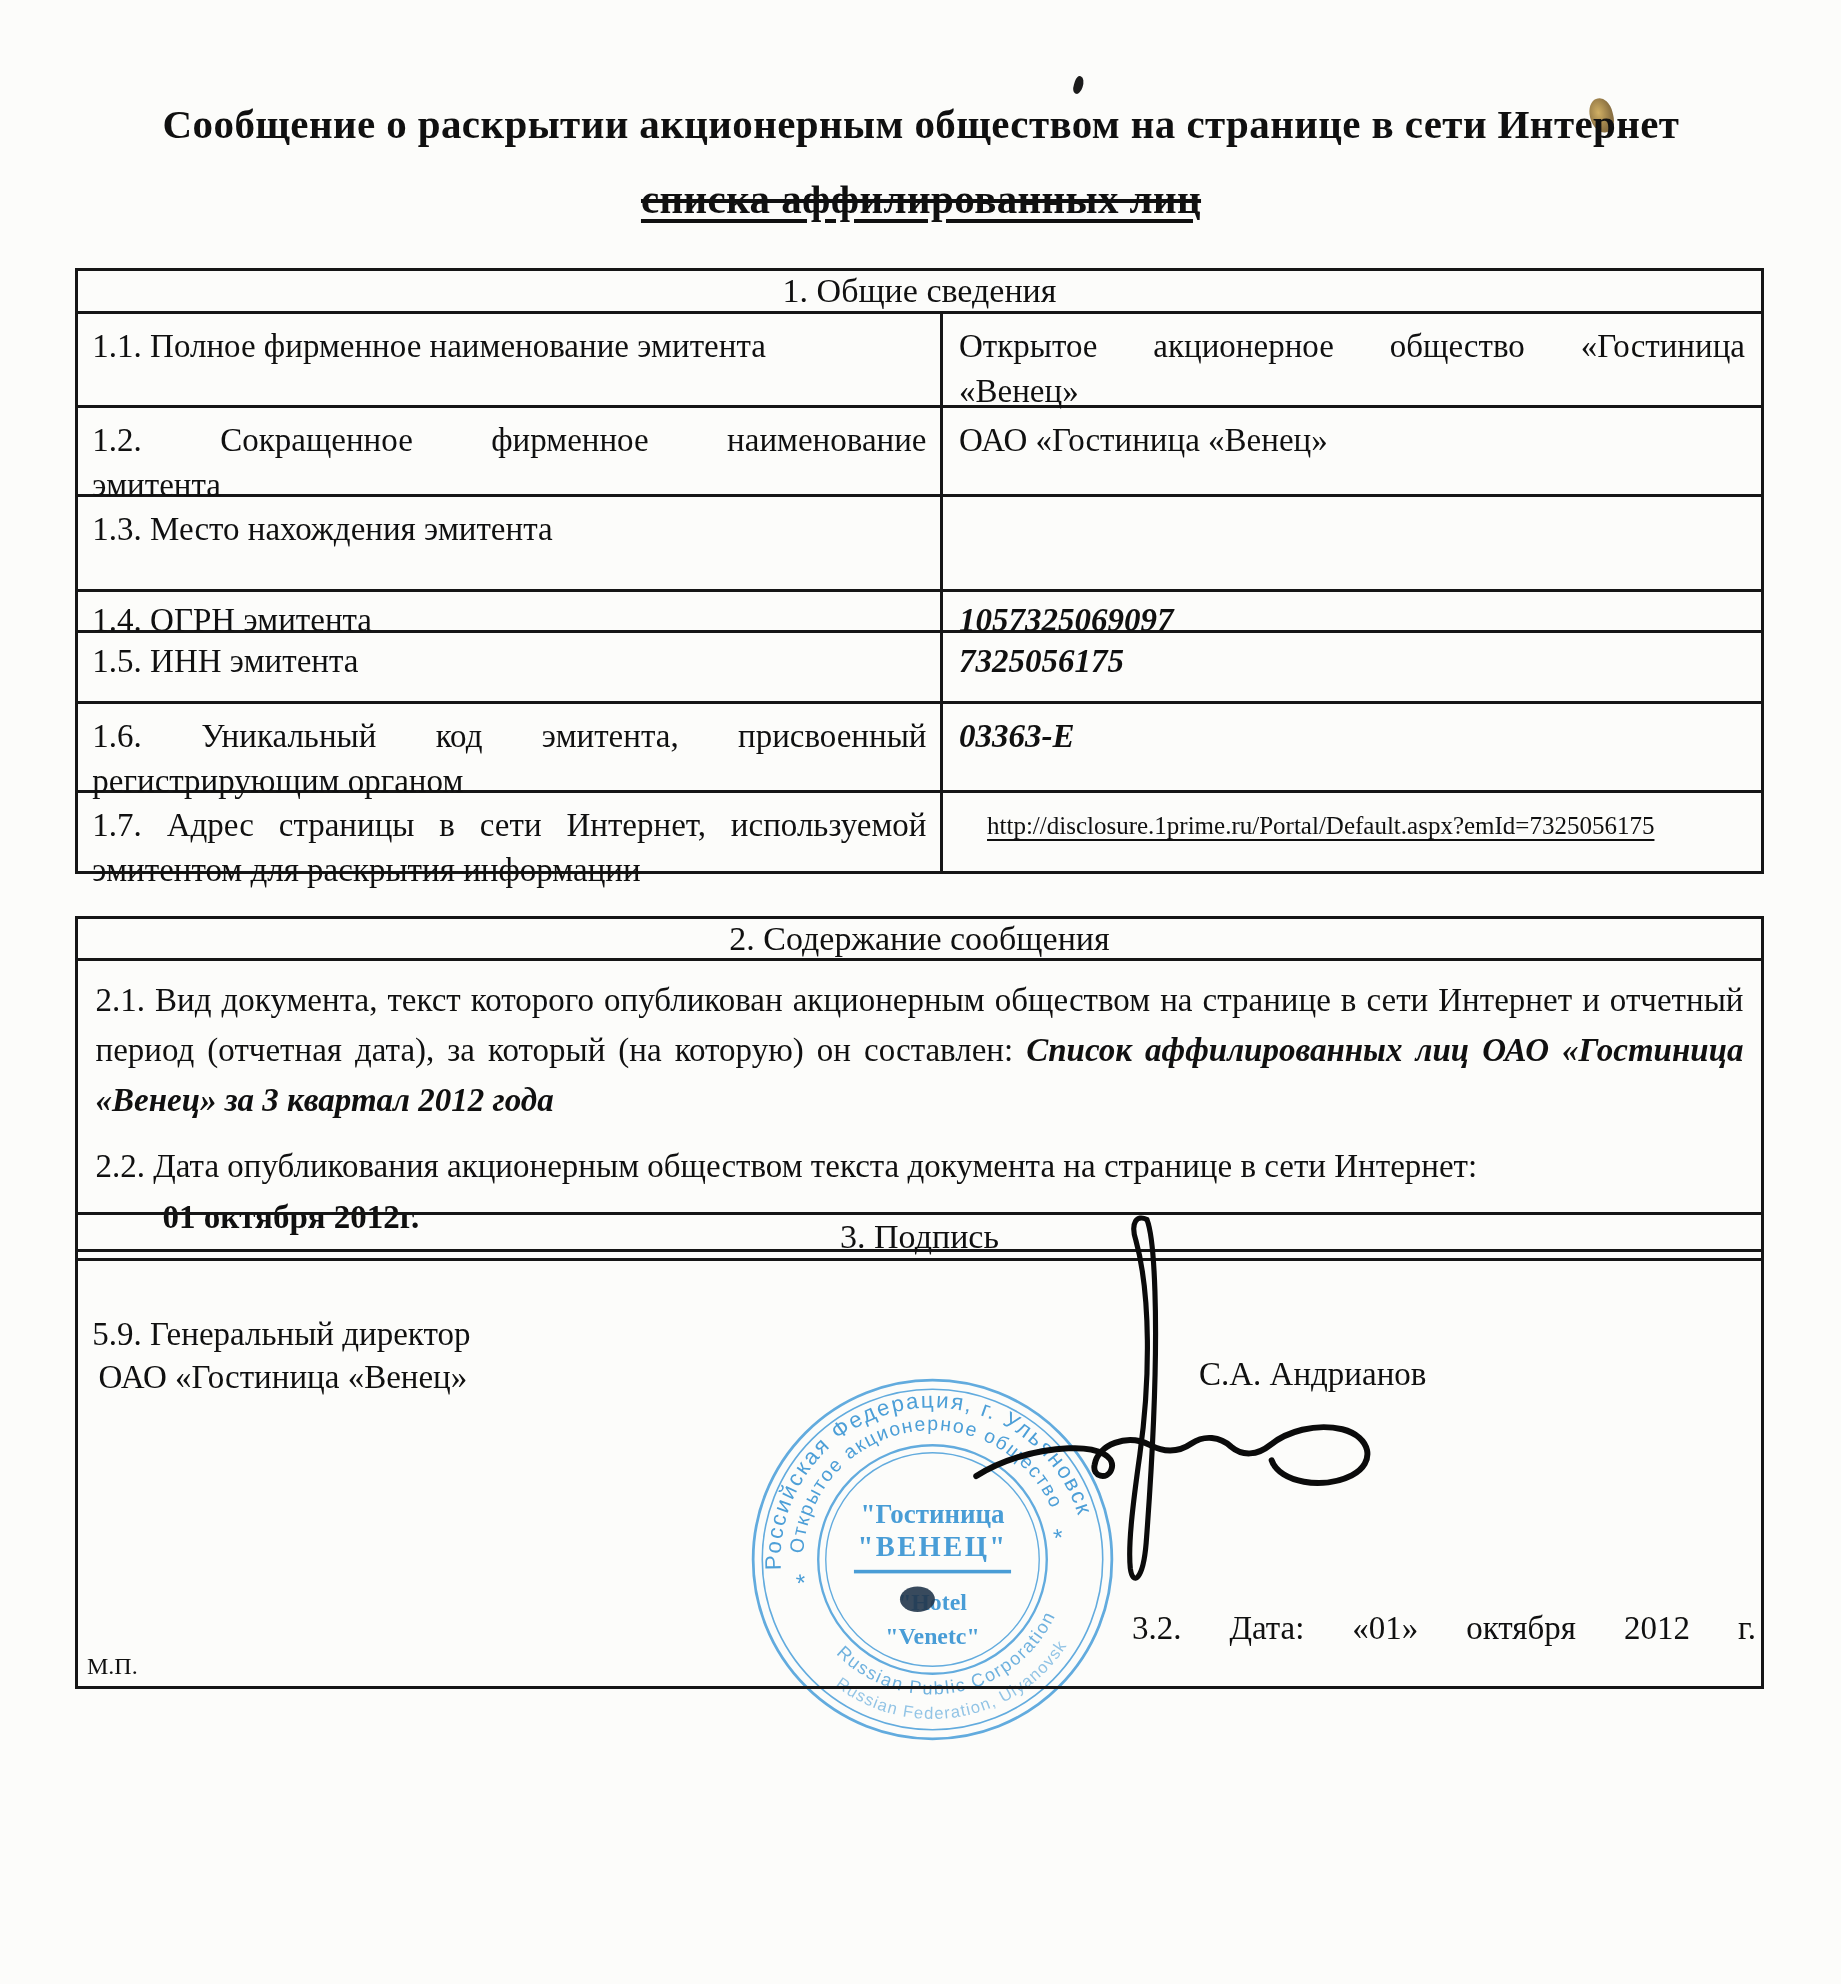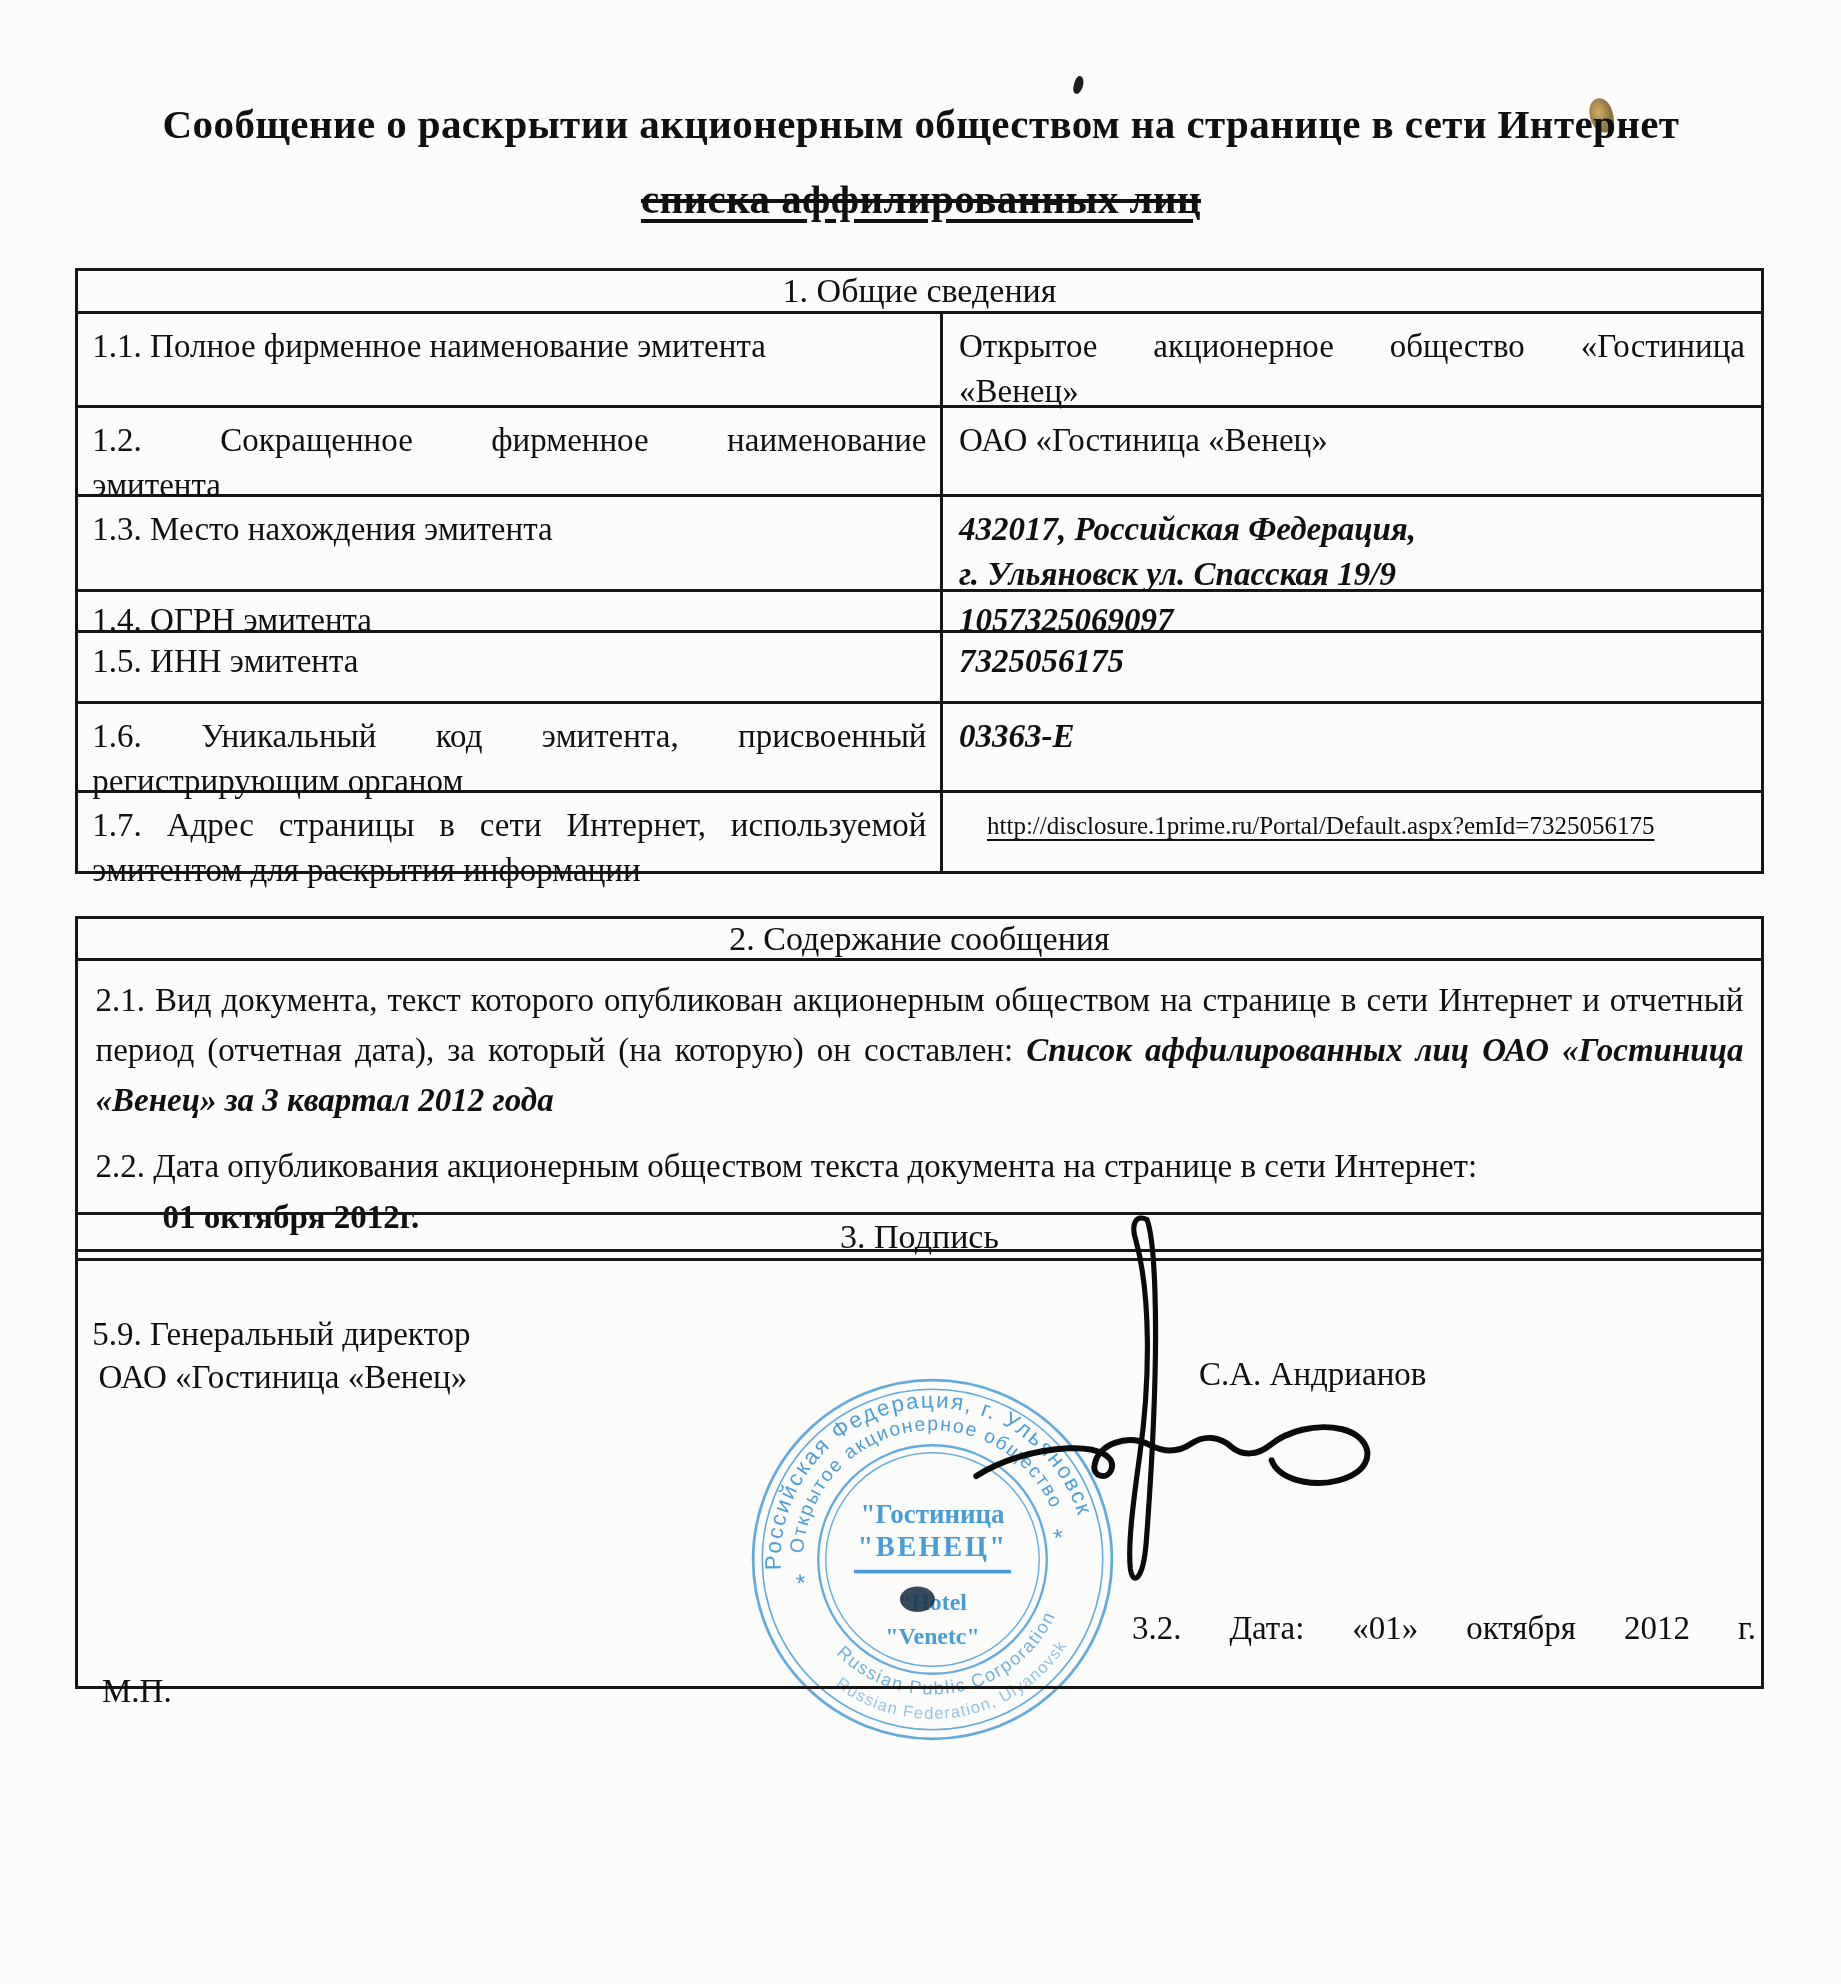--- a/index.html
+++ b/index.html
@@ -50,24 +50,20 @@
   <div class="trow" style="height:89px;">
     <div class="cl">
       <div class="spread">1.2. Сокращенное фирменное наименование</div>
       <div>эмитента</div>
     </div>
     <div class="cr">ОАО «Гостиница «Венец»</div>
   </div>
 
   <div class="trow" style="height:95px;">
     <div class="cl">1.3. Место нахождения эмитента</div>
-    <div class="cr bi">
-      <div>432017, Российская Федерация,</div>
-      <div>г. Ульяновск ул. Спасская 19/9</div>
-    </div>
   </div>
 
   <div class="trow" style="height:41px;">
     <div class="cl" style="padding-top:5.6px;">1.4. ОГРН эмитента</div>
     <div class="cr bi" style="padding-top:5.6px;">1057325069097</div>
   </div>
 
   <div class="trow" style="height:71px;">
     <div class="cl" style="padding-top:6.4px;">1.5. ИНН эмитента</div>
     <div class="cr bi" style="padding-top:6.4px;">7325056175</div>
@@ -139,21 +135,21 @@
     <div class="abs" style="left:20.6px; top:98px; font-size:33px;">ОАО «Гостиница «Венец»</div>
     <div class="abs" style="left:1121px; top:95px; font-size:33px;">С.А. Андрианов</div>
     <div class="abs" style="left:1054px; top:349px; width:624px; display:flex; justify-content:space-between; font-size:33px;">
       <span>3.2.</span>
       <span>Дата:</span>
       <span>«01»</span>
       <span>октября</span>
       <span>2012</span>
       <span>г.</span>
     </div>
-    <div class="abs" style="left:24px; top:392px; font-size:33px;margin-top:20px;">М.П.</div>
+    <div class="abs" style="left:9px; top:392px; font-size:24px;">М.П.</div>
   </div>
 </div>
 
 <svg width="461" height="397" viewBox="2400 3020 1160 1000" style="position:absolute; left:953px; top:1199px;">
   <g fill="none" stroke="#0b0b0b" stroke-linecap="round">
     <path stroke-width="13" d="M 2888 3072 C 2862 3058 2846 3080 2860 3124 C 2898 3262 2896 3478 2870 3664 C 2852 3792 2840 3892 2846 3950 C 2852 3996 2878 3982 2886 3886 C 2900 3700 2914 3432 2908 3252 C 2905 3160 2898 3098 2888 3072 Z"></path>
     <path stroke-width="15" d="M 2458 3718 C 2520 3678 2606 3652 2690 3648 C 2772 3644 2810 3672 2798 3702 C 2788 3728 2750 3720 2756 3690 C 2764 3638 2838 3610 2896 3640 C 2934 3660 2968 3658 3000 3636 C 3032 3614 3072 3618 3100 3644 C 3128 3668 3166 3666 3198 3640 C 3240 3606 3312 3584 3380 3600 C 3452 3618 3466 3684 3404 3716 C 3332 3752 3222 3736 3202 3678"></path>
   </g>
 </svg>
 

